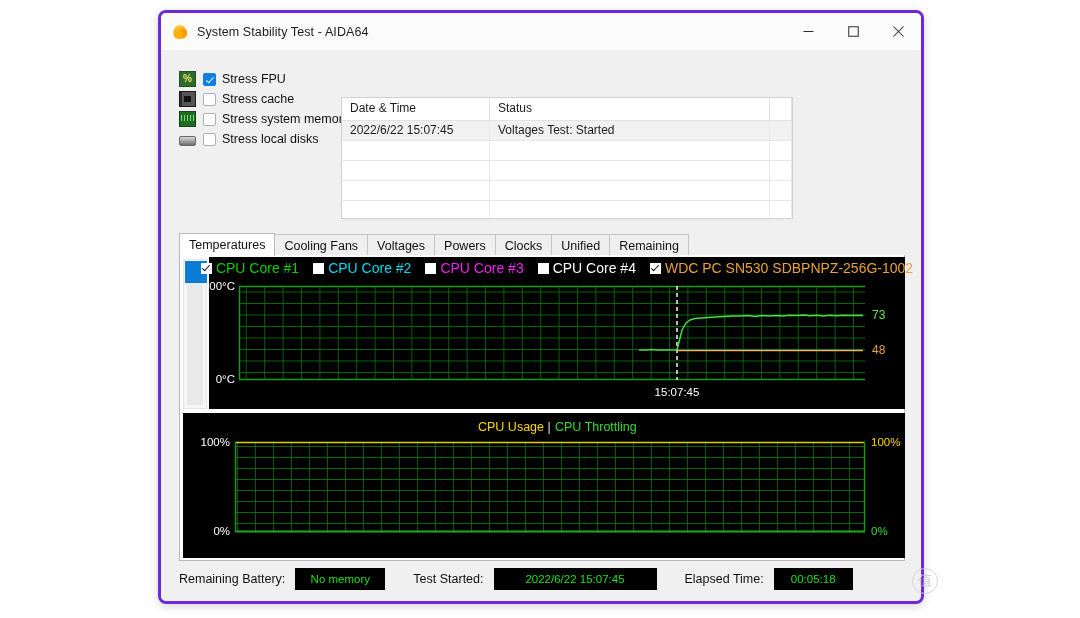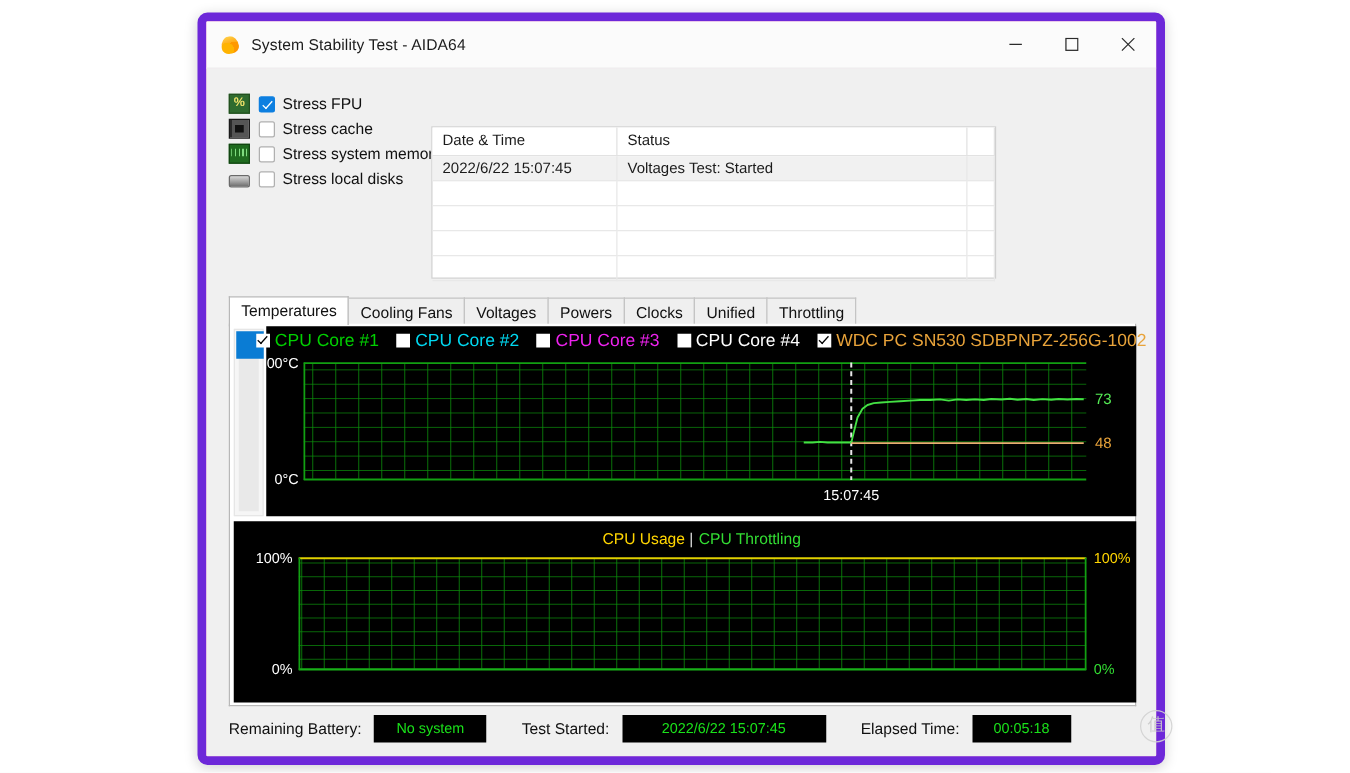--- a/index.html
+++ b/index.html
@@ -18,22 +18,22 @@
     background: #ffffff;
   }
 
   
   .window {
     position: absolute;
     left: 158px;
     top: 10px;
     width: 760px;
     height: 588px;
-    background: #f9a8d4;
-    border: 7px solid #6d28d9;
+    background: #5eead4;
+    border: 3px solid #6d28d9;
     border-radius: 8px;
     box-shadow: 0 2px 10px rgba(0,0,0,0.18);
     overflow: hidden;
   }
   .titlebar {
     position: relative;
     height: 37px;
     background: #fbfbfb;
     border-bottom: 1px solid #eeeeee;
     display: flex;
@@ -513,21 +513,21 @@
         </div>
       </div>
 
       <div class="tabstrip">
         <div class="tab active">Temperatures</div>
         <div class="tab">Cooling Fans</div>
         <div class="tab">Voltages</div>
         <div class="tab">Powers</div>
         <div class="tab">Clocks</div>
         <div class="tab">Unified</div>
-        <div class="tab">Throttling</div>
+        <div class="tab">Remaining</div>
       </div>
 
       <div class="tabbody"></div>
 
       <div class="vscroll">
         <div class="track"></div>
         <div class="thumb"></div>
       </div>
 
       <div class="tempchart">
@@ -592,21 +592,21 @@
           <text x="372" y="18" fill="#33dd33" font-size="12.5" font-family="Liberation Sans, sans-serif">CPU Throttling</text>
           <text x="47" y="33" fill="#ffffff" font-size="11.5" text-anchor="end" font-family="Liberation Sans, sans-serif">100%</text>
           <text x="47" y="122" fill="#ffffff" font-size="11.5" text-anchor="end" font-family="Liberation Sans, sans-serif">0%</text>
           <text x="688" y="33" fill="#ffd500" font-size="11.5" font-family="Liberation Sans, sans-serif">100%</text>
           <text x="688" y="122" fill="#33dd33" font-size="11.5" font-family="Liberation Sans, sans-serif">0%</text>
         </svg>
       </div>
 
       <div class="statusrow">
         <span class="stat-label">Remaining Battery:</span>
-        <span class="stat-box sb-battery">No system</span>
+        <span class="stat-box sb-battery">No memory</span>
         <span class="stat-label">Test Started:</span>
         <span class="stat-box sb-started">2022/6/22 15:07:45</span>
         <span class="stat-label">Elapsed Time:</span>
         <span class="stat-box sb-elapsed">00:05:18</span>
       </div>
 
     </div>
   </div>
 
   <div class="watermark">

